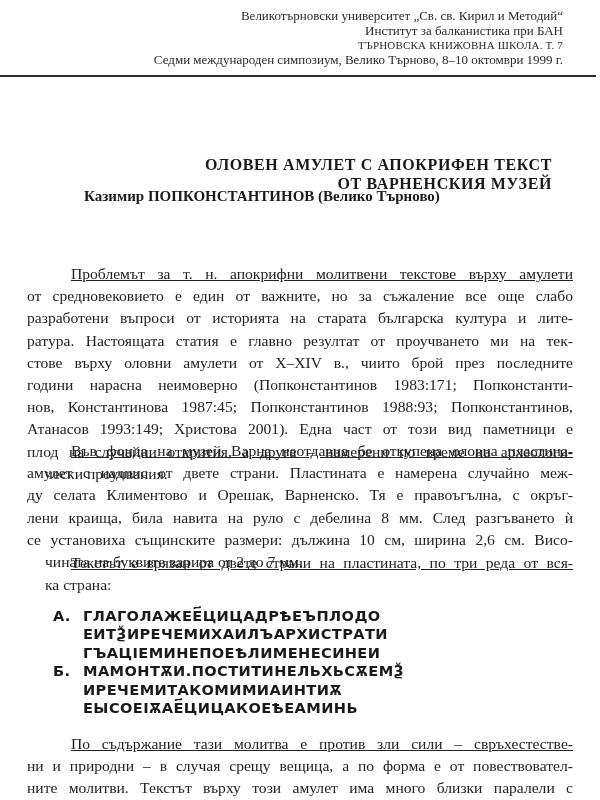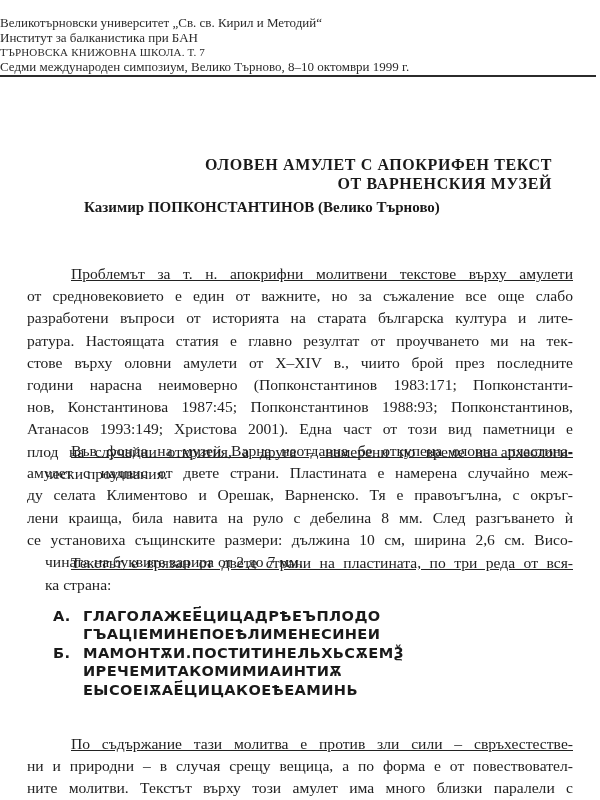--- a/index.html
+++ b/index.html
@@ -16,23 +16,23 @@
       color: #1c1c1c;
     }
     .page {
       position: absolute;
       left: 0; top: 0;
       width: 600px;
       height: 800px;
     }
     .header {
       position: absolute;
-      left: 0; top: 16px;
+      left: 0; top: 9px;
       width: 563px;
-      text-align: left;
+      text-align: right;
       font-size: 13px;
       line-height: 14.5px;
       color: #2a2a2a;
     }
     .header .line { white-space: nowrap; }
     .header .line.caps { font-size: 11px; letter-spacing: 0.2px; }
     .header-rule {
       position: absolute;
       left: 0; top: 75px;
       width: 596px;
@@ -45,21 +45,21 @@
       width: 552px;
       text-align: right;
       font-weight: bold;
       font-size: 16px;
       line-height: 19px;
       letter-spacing: 0.6px;
       color: #1a1a1a;
     }
     .author {
       position: absolute;
-      left: 0; top: 198px;
+      left: 0; top: 187px;
       width: 524px;
       text-align: center;
       font-weight: bold;
       font-size: 15px;
       line-height: 18px;
       color: #1a1a1a;
     }
     .body-text {
       position: absolute;
       left: 27px;
@@ -149,20 +149,21 @@
     <span class="ln last">ка страна:</span>
   </div>
 
   <div class="slavonic">
     <div class="row">
       <span class="marker">А.</span>
       <span class="txt">ГЛАГОЛАЖЕЕ҃ЦИЦАДРѢЕЪПЛОДО</span>
     </div>
     <div class="row">
       <span class="marker"></span>
+      <span class="txt">ЕИТѮИРЕЧЕМИХАИЛЪАРХИСТРАТИ</span>
     </div>
     <div class="row">
       <span class="marker"></span>
       <span class="txt">ГЪАЦІЕМИНЕПОЕѢЛИМЕНЕСИНЕИ</span>
     </div>
     <div class="row">
       <span class="marker">Б.</span>
       <span class="txt">МАМОНТѪИ.ПОСТИТИНЕЛЬХЬСѪЕМѮ</span>
     </div>
     <div class="row">

